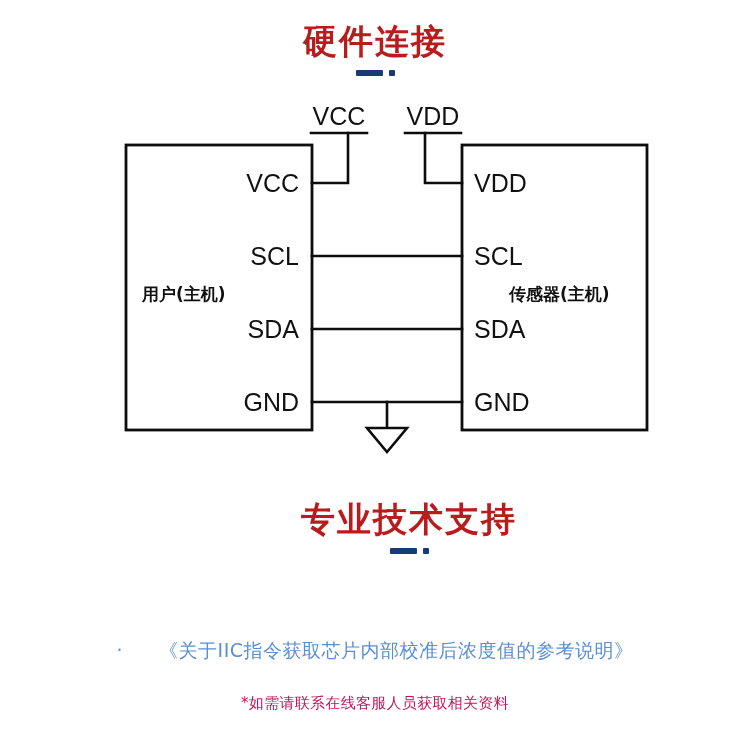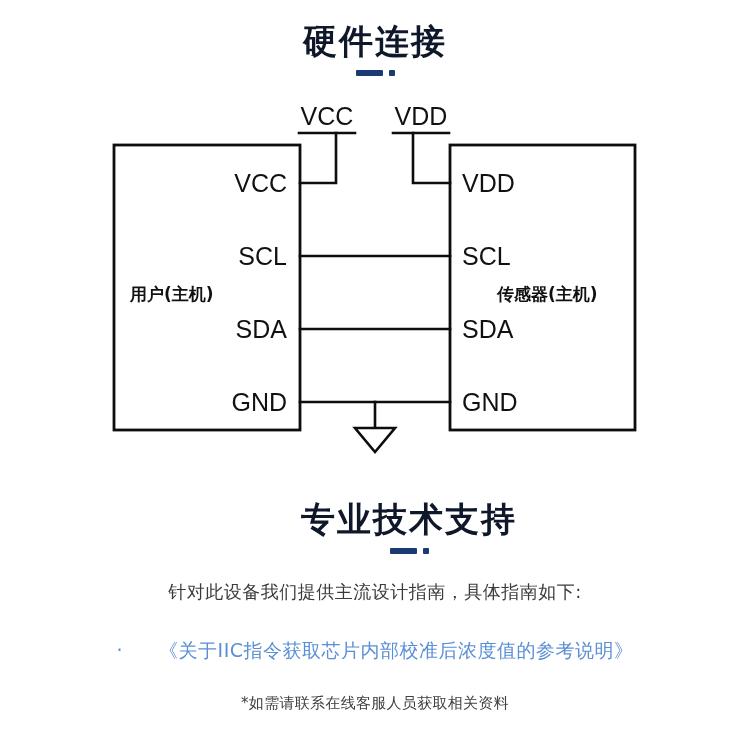--- a/index.html
+++ b/index.html
@@ -25,21 +25,21 @@
   .section-heading {
     position: absolute;
     left: 0;
     width: 750px;
     text-align: center;
   }
   .section-heading .heading-text {
     display: block;
     font-size: 34px;
     font-weight: bold;
-    color: #0f172a;
+    color: #b91c1c;
     letter-spacing: 2px;
     line-height: 1.15;
     font-family: "Liberation Sans", "DejaVu Sans", sans-serif;
   }
   .heading-deco {
     display: flex;
     align-items: center;
     justify-content: center;
     gap: 6px;
     margin-top: 9px;
@@ -58,21 +58,21 @@
     background: #1a3a73;
     border-radius: 1px;
   }
 
   #heading-hardware { top: 22px; }
   #heading-support  { top: 500px; margin-left: 34px; }
 
   
   .diagram {
     position: absolute;
-    left: 0;
+    left: 12px;
     top: 0;
     width: 628px;
     height: 470px;
   }
   .diagram svg {
     display: block;
   }
   .dg-line {
     stroke: #0d0d0d;
     stroke-width: 2.6;
@@ -134,21 +134,21 @@
   }
   #support-link-row .doc-link {
     color: #5b8fd4;
     text-decoration: none;
     cursor: pointer;
     margin-left: 30px;
   }
   #support-note {
     top: 694px;
     font-size: 15px;
-    color: #404040;
+    color: #be185d;
     letter-spacing: 0.3px;
   }
 </style>
 </head>
 <body>
 
 <div class="page">
 
   <div class="section-heading" id="heading-hardware">
     <span class="heading-text">硬件连接</span>
@@ -199,21 +199,20 @@
   </div>
 
   <div class="section-heading" id="heading-support">
     <span class="heading-text">专业技术支持</span>
     <span class="heading-deco">
       <span class="deco-bar"></span>
       <span class="deco-dot"></span>
     </span>
   </div>
 
-  <div class="support-line" id="support-intro">针对此设备我们提供主流设计指南，具体指南如下:</div>
 
   <div class="support-line" id="support-link-row">
     <span class="link-bullet">·</span><a class="doc-link">《关于IIC指令获取芯片内部校准后浓度值的参考说明》</a>
   </div>
 
   <div class="support-line" id="support-note">*如需请联系在线客服人员获取相关资料</div>
 
 </div>
 
 </body></html>

